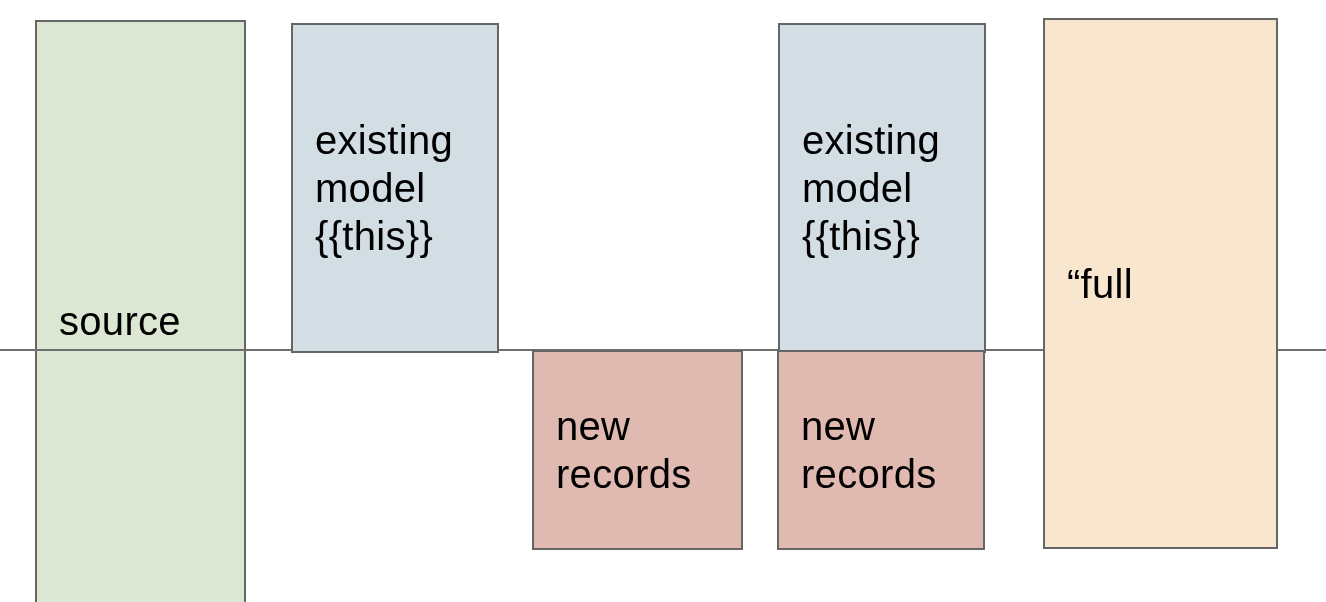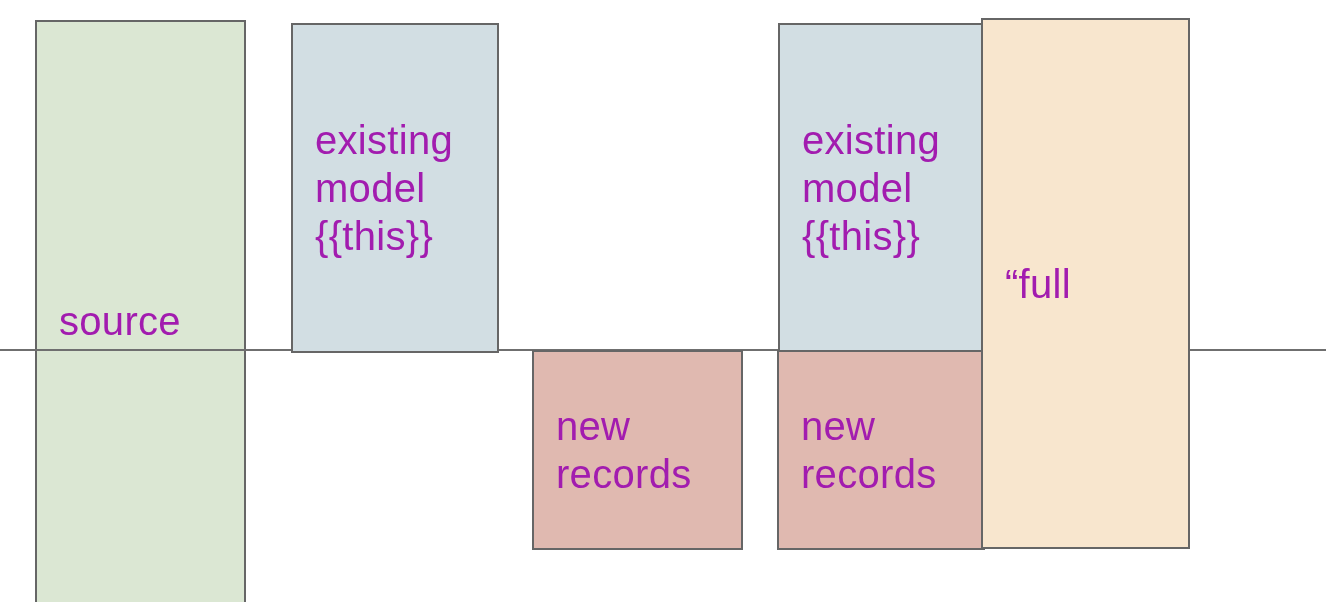--- a/index.html
+++ b/index.html
@@ -25,21 +25,21 @@
   }
   
   .box {
     position: absolute;
     border: 2px solid #666666;
     display: flex;
     flex-direction: column;
     justify-content: center;
     padding-left: 22px;
     padding-right: 8px;
-    color: #a21caf;
+    color: #000000;
     font-size: 40px;
     line-height: 48px;
     letter-spacing: 0.3px;
     z-index: 3;
   }
   .box .line { white-space: nowrap; }
 
   
   .box-source {
     left: 35px; top: 20px; width: 211px; height: 602px;
@@ -56,21 +56,21 @@
   }
   .box-existing-right {
     left: 778px; top: 23px; width: 208px; height: 330px;
     background: #d2dee3;
   }
   .box-new-right {
     left: 777px; top: 350px; width: 208px; height: 200px;
     background: #e0b9b0;
   }
   .box-full-refresh {
-    left: 981px; top: 18px; width: 209px; height: 531px;
+    left: 1043px; top: 18px; width: 235px; height: 531px;
     background: #f8e6ce;
     z-index: 3; 
   }
 </style>
 </head>
 <body>
 
 <div class="stage">
 
   <div class="divider"></div>

